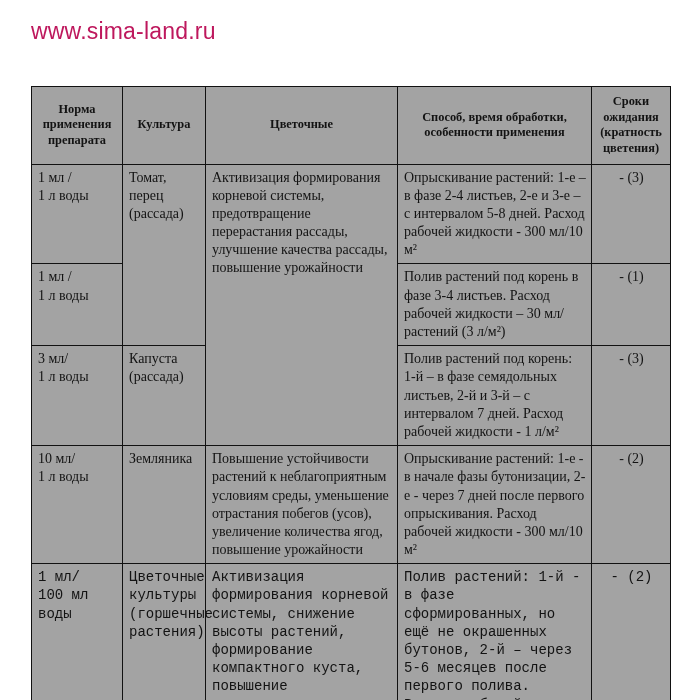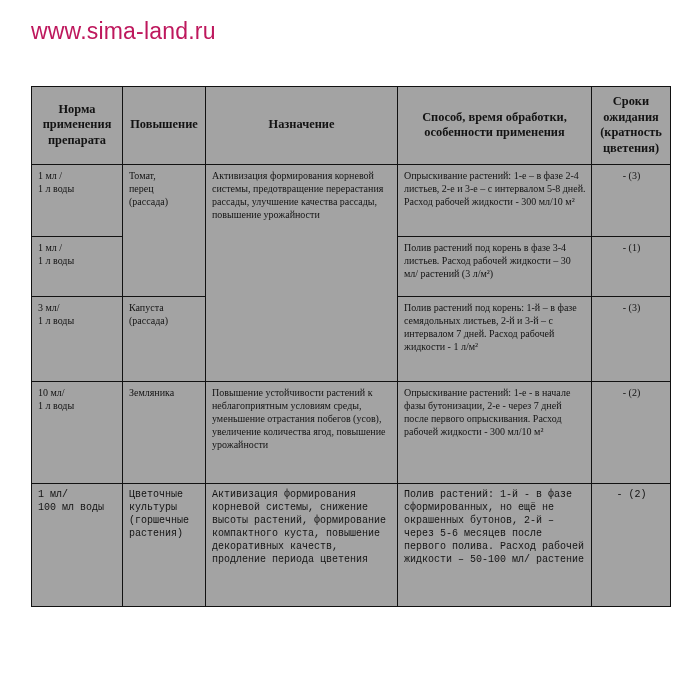--- a/index.html
+++ b/index.html
@@ -39,21 +39,21 @@
     width: 639px;
     table-layout: fixed;
     background: #a3a3a3;
   }
 
   table.spec-table th,
   table.spec-table td {
     border: 1.6px solid #111111;
     vertical-align: top;
     padding: 4px 5px 4px 6px;
-    font-size: 10px;
+    font-size: 14px;
     line-height: 1.30;
     color: #131313;
   }
 
   table.spec-table th {
     text-align: center;
     font-weight: bold;
     vertical-align: middle;
     font-size: 12.4px;
     line-height: 1.26;
@@ -88,22 +88,22 @@
     <colgroup>
       <col class="c-norm">
         <col class="c-crop">
         <col class="c-purp">
         <col class="c-meth">
         <col class="c-wait">
     </colgroup>
     <thead>
       <tr>
         <th>Норма применения препарата</th>
-        <th>Повышение</th>
-        <th>Назначение</th>
+        <th>Культура</th>
+        <th>Цветочные</th>
         <th>Способ, время обработки, особенности применения</th>
         <th>Сроки ожидания (кратность цветения)</th>
       </tr>
     </thead>
     <tbody>
       <tr class="r1">
         <td class="cell-norm">1 мл /<br>1 л воды</td>
         <td class="cell-crop" rowspan="2">Томат,<br>перец<br>(рассада)</td>
         <td class="cell-purpose" rowspan="3">Активизация формирования корневой системы, предотвращение перерастания рассады, улучшение качества рассады, повышение урожайности</td>
         <td class="cell-method">Опрыскивание растений: 1-е – в фазе 2-4 листьев, 2-е и 3-е – с интервалом 5-8 дней. Расход рабочей жидкости - 300 мл/10 м²</td>

